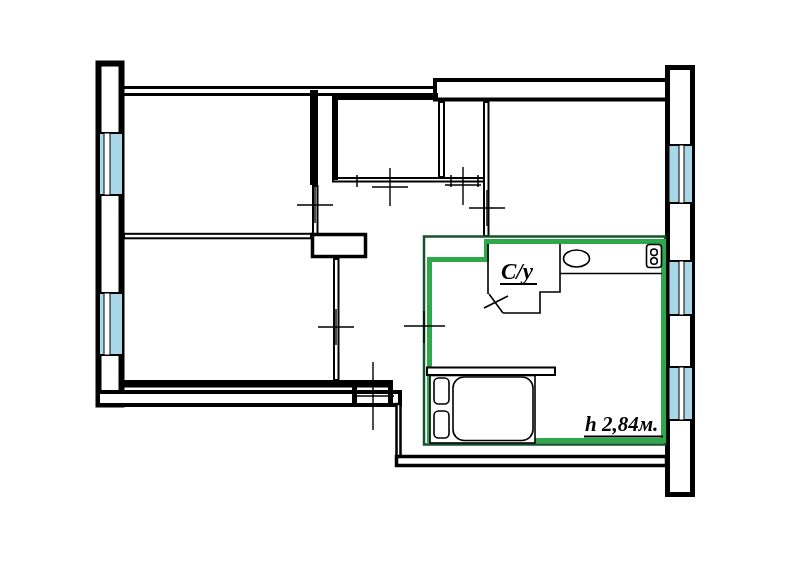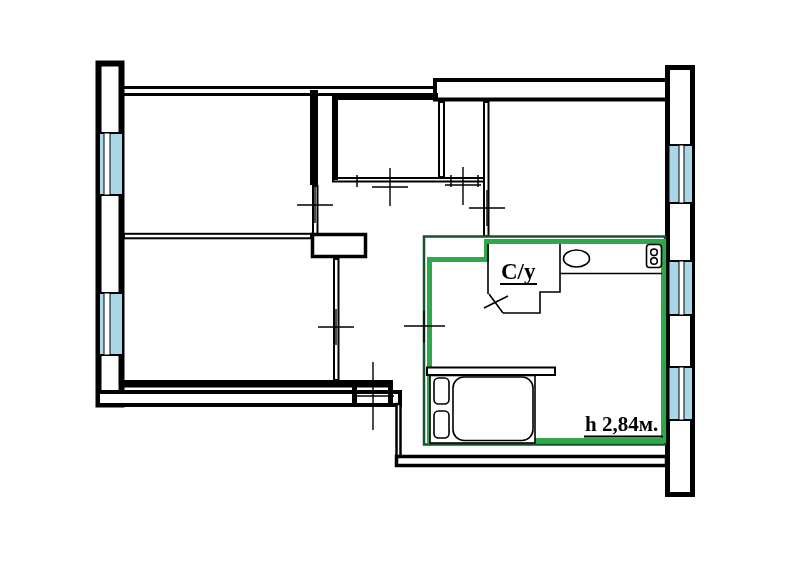--- a/index.html
+++ b/index.html
@@ -1,16 +1,16 @@
 <!DOCTYPE html>
 <html><head>
 <meta charset="utf-8">
 <style>
   html,body{margin:0;padding:0;background:#ffffff;}
-  .page{width:800px;height:583px;background:#ffffff;position:relative;overflow:hidden;}
+  .page{width:800px;height:583px;background:#ffffff;position:relative;overflow:hidden;font-style:italic;}
   svg{display:block;}
   .wf   {fill:#ffffff;stroke:#000000;}
   .sw6  {stroke-width:6;}
   .sw5  {stroke-width:5;}
   .sw4  {stroke-width:4;}
   .sw35 {stroke-width:3.5;}
   .sw25 {stroke-width:2.5;}
   .solid{fill:#000000;stroke:none;}
   .dbl  {fill:#ffffff;stroke:#000000;stroke-width:2;}
   .topline{stroke:#000000;stroke-width:3;fill:none;}

